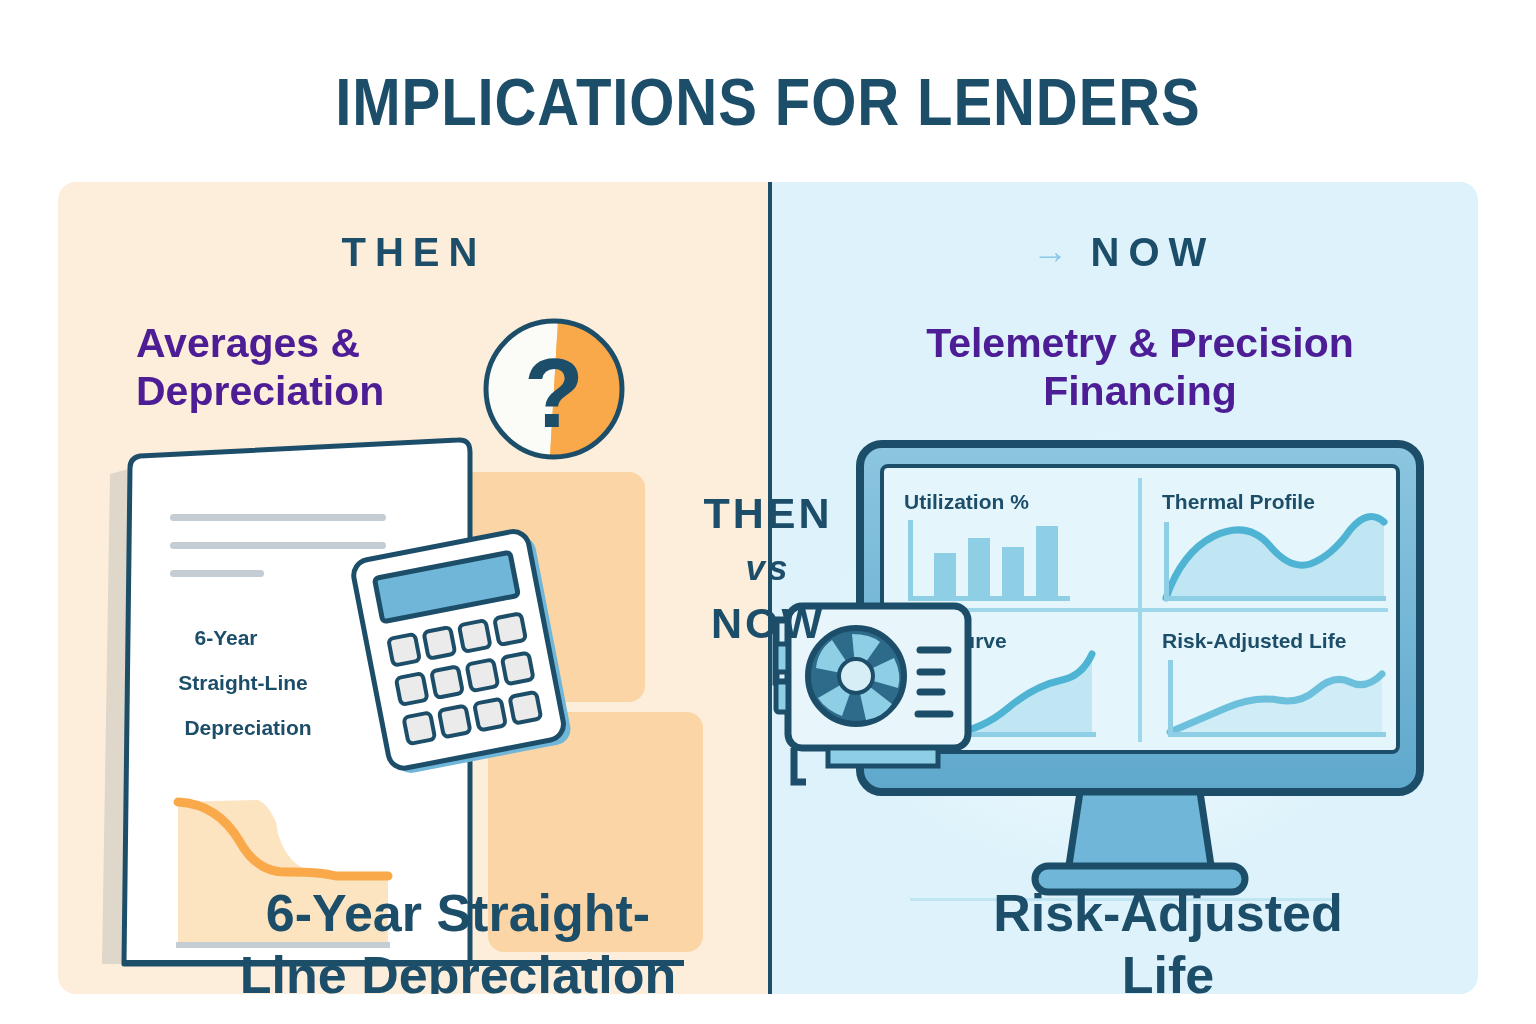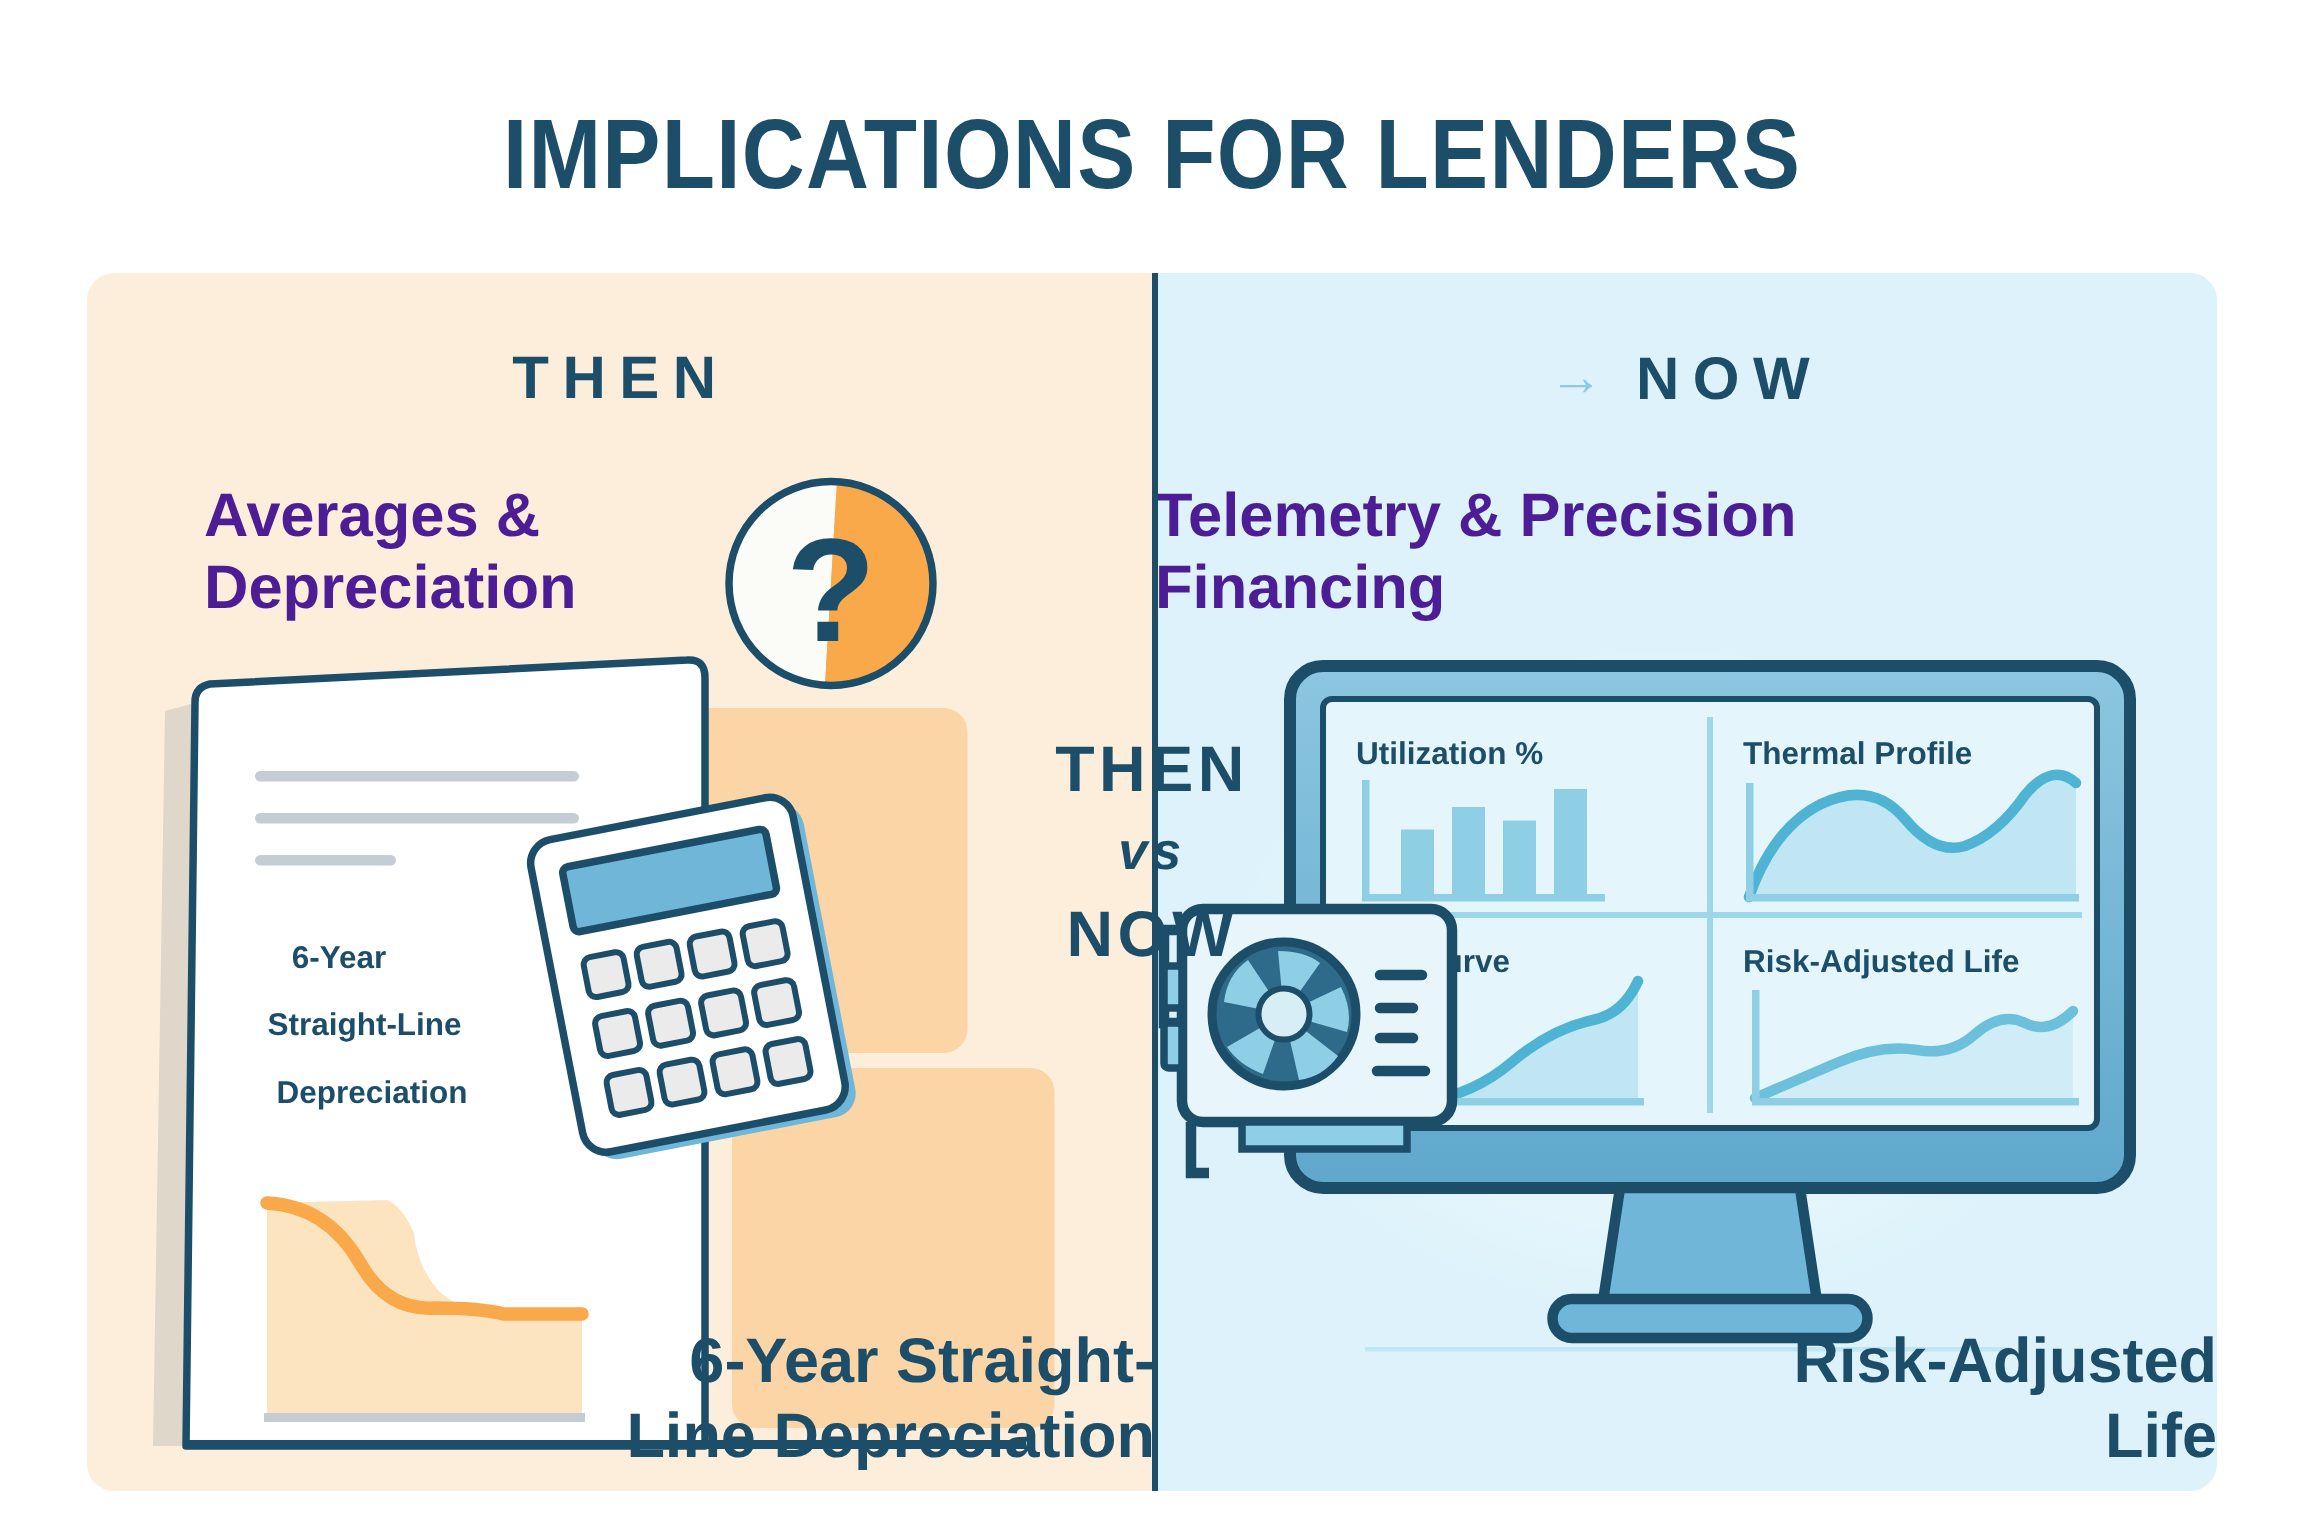--- a/index.html
+++ b/index.html
@@ -77,21 +77,21 @@
     vertical-align: 3px;
   }
   .panel-sub {
     position: absolute;
     font-size: 41px;
     font-weight: 700;
     color: #4c1d95;
     line-height: 1.17;
   }
   .sub-then { top: 138px; left: 78px; text-align: left; }
-  .sub-now  { top: 138px; left: 0; width: 100%; text-align: left; }
+  .sub-now  { top: 138px; left: 16px; width: 100%; text-align: center; }
 
   
   .qcircle {
     position: absolute;
     left: 422px; top: 133px;
     width: 148px; height: 148px;
     z-index: 5;
   }
 
   
@@ -110,26 +110,27 @@
     color: #1d4e69;
     font-weight: 700;
   }
   .vs-then { font-size: 43px; letter-spacing: 3px; line-height: 1.0; }
   .vs-mid  { font-size: 35px; letter-spacing: 3px; line-height: 1.9; font-style: italic; }
   .vs-now  { font-size: 43px; letter-spacing: 3px; line-height: 1.0; }
 
   
   .caption {
     position: absolute;
-    font-size: 42px;
+    font-size: 52px;
     font-weight: 700;
     color: #1d4e69;
     line-height: 1.2;
-    text-align: right;
+    text-align: center;
     width: 100%;
+    padding-left: 44px;
   }
   .cap-then { top: 700px; left: 0; }
   .cap-now  { top: 700px; left: 0; }
 
   .screen-label {
     font-size: 21px;
     font-weight: 700;
     fill: #1d4e69;
     font-family: "Liberation Sans", sans-serif;
   }

